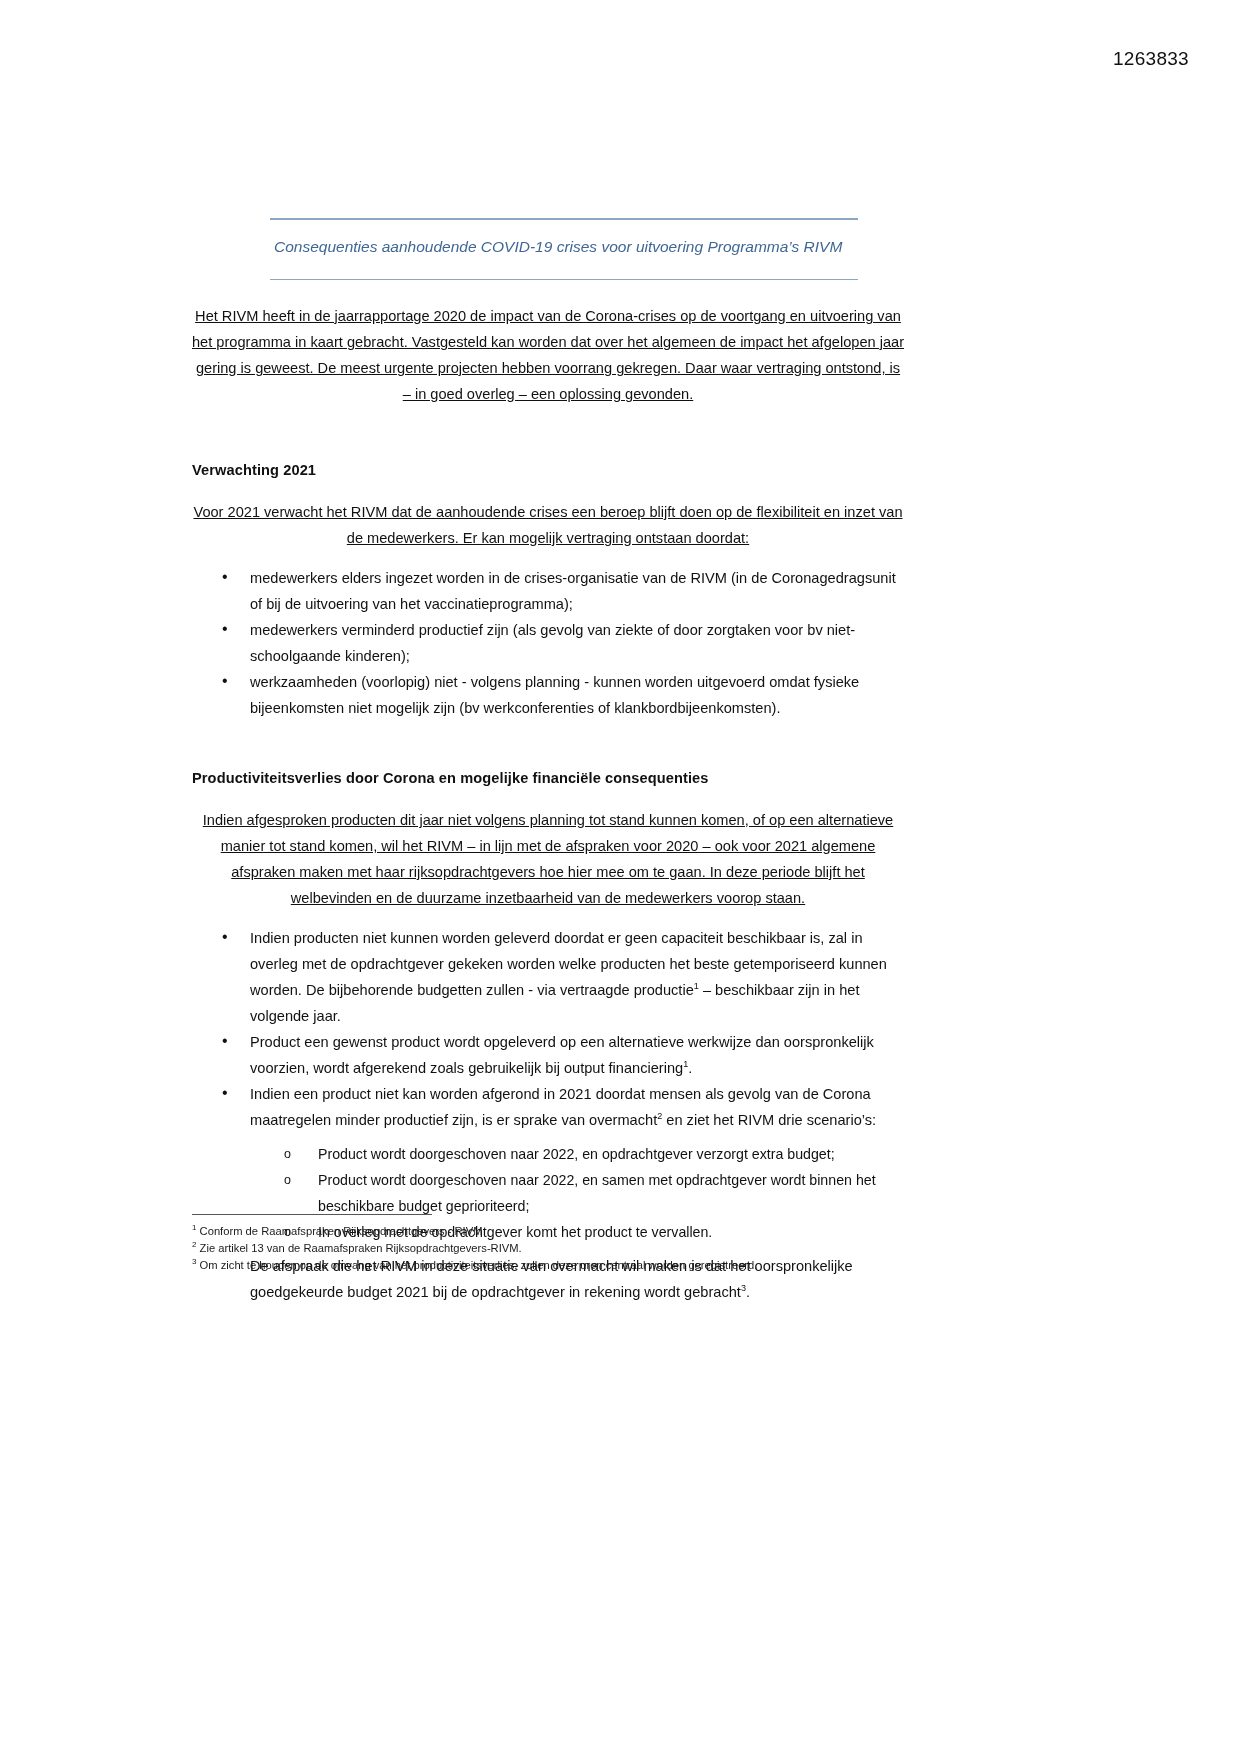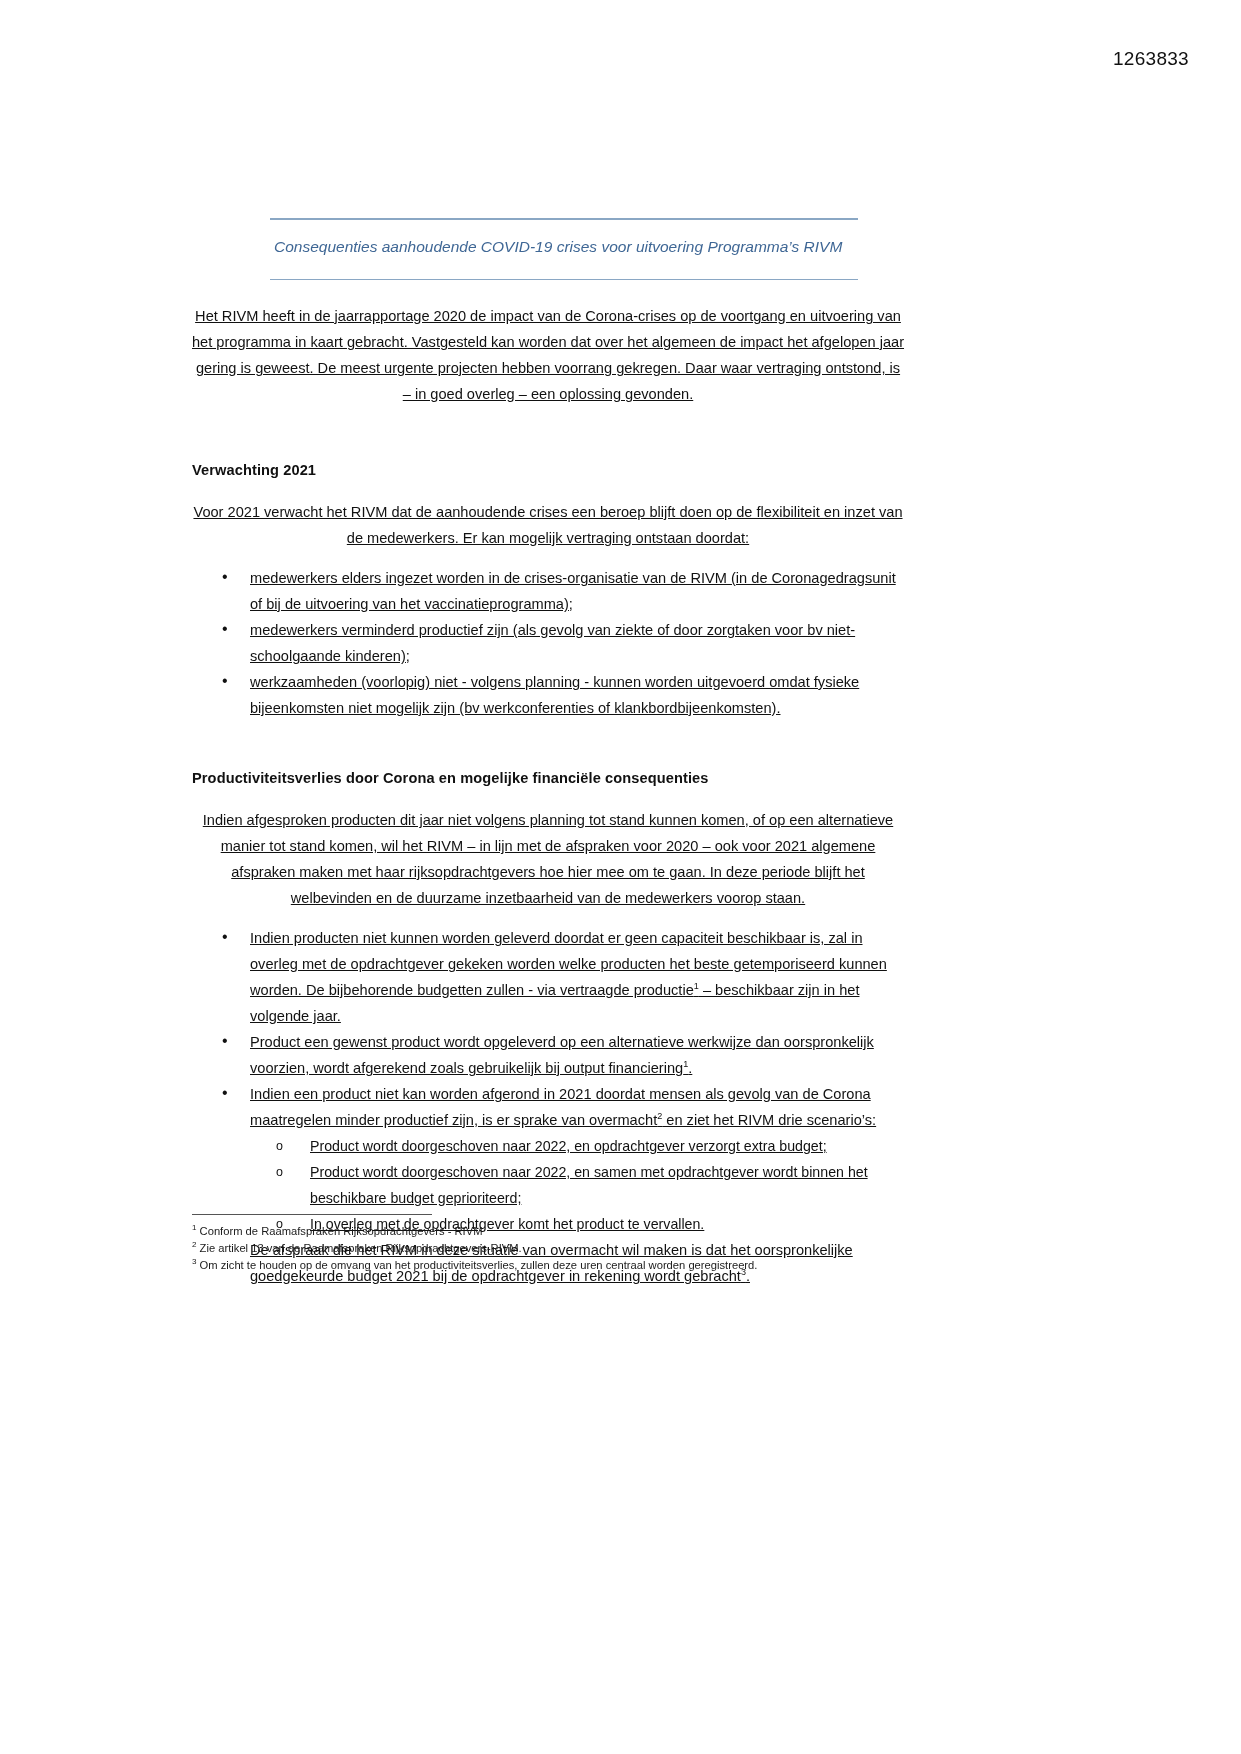--- a/index.html
+++ b/index.html
@@ -74,38 +74,37 @@
     margin: 0 0 6px 0;
     text-align: center;
     text-decoration: underline;
   }
   .gap-lg { height: 44px; }
 
   ul.bullets {
     list-style: none;
     margin: 14px 0 0 0;
     padding: 0;
-    text-decoration: underline;
   }
   ul.bullets > li {
     position: relative;
     padding-left: 58px;
     margin-bottom: 0;
   }
   ul.bullets > li::before {
     content: "\2022";
     position: absolute;
     left: 30px;
     top: -1px;
     font-size: 16px;
     line-height: 26px;
   }
   ul.subbullets {
     list-style: none;
-    margin: 0;
+    margin: 8px;
     padding: 0;
   }
   ul.subbullets > li {
     position: relative;
     padding-left: 60px;
     font-size: 14.2px;
   }
   ul.subbullets > li::before {
     content: "o";
     position: absolute;

